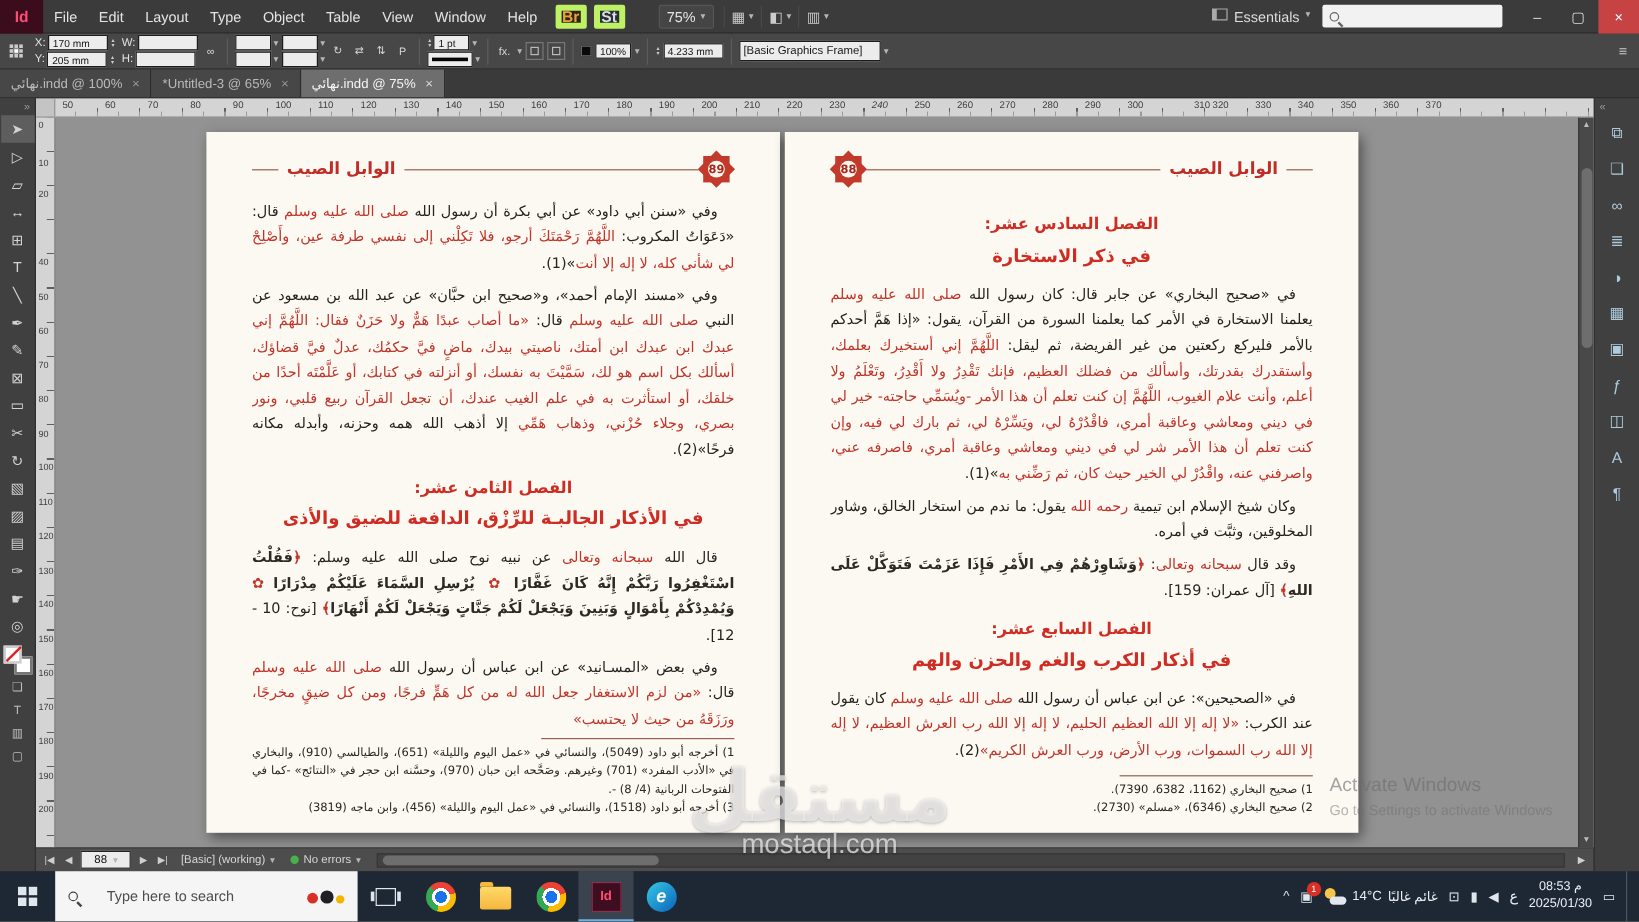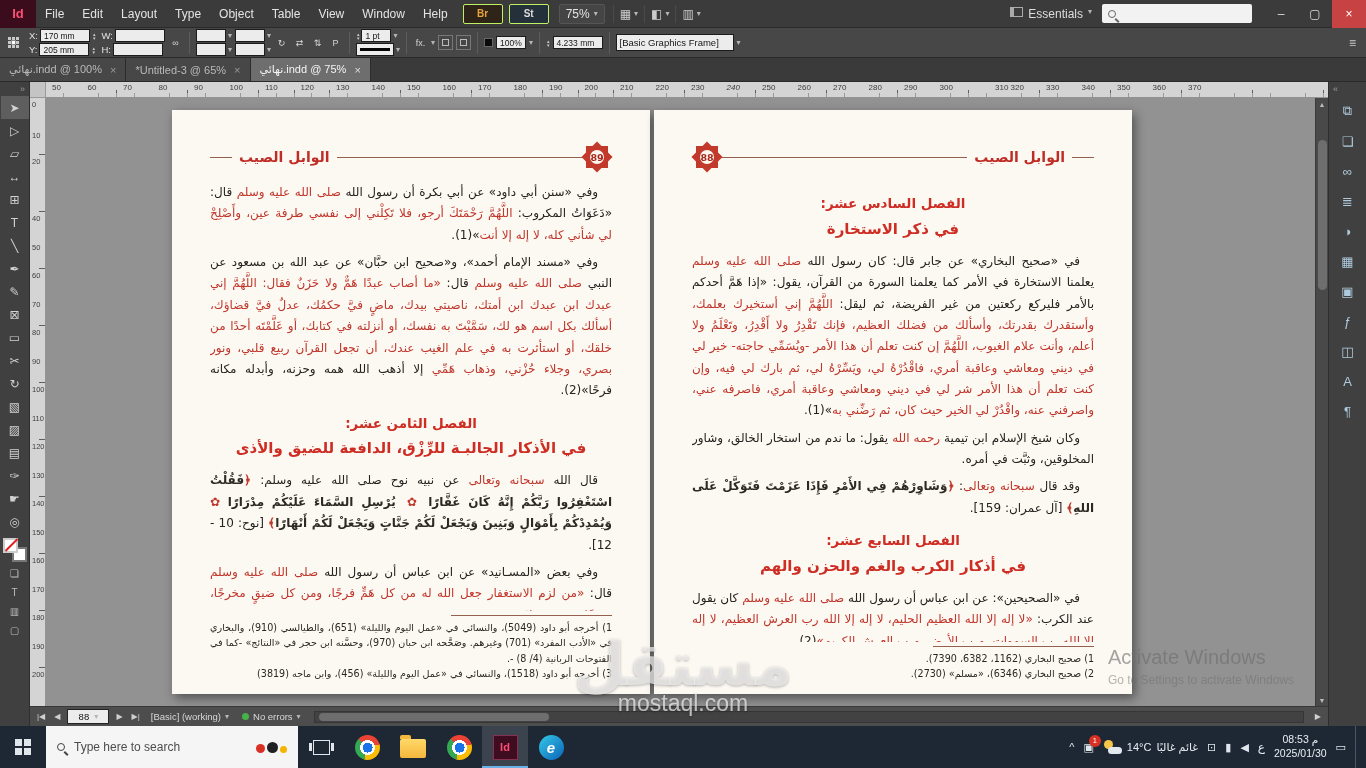--- a/index.html
+++ b/index.html
@@ -5,24 +5,24 @@
 *{margin:0;padding:0;box-sizing:border-box}
 html,body{width:1366px;height:768px;overflow:hidden}
 body{font-family:"Liberation Sans","DejaVu Sans",sans-serif;background:#3c3c3c;position:relative;-webkit-font-smoothing:antialiased}
 .app{position:absolute;inset:0}
 
 
 .menubar{height:28px;background:#3b3b3b;display:flex;align-items:center;color:#e4e4e4;font-size:12px;border-bottom:1px solid #2a2a2a}
 .id-logo{width:36px;height:28px;background:#3a0c1c;color:#ff4d75;font-weight:bold;font-size:13px;display:flex;align-items:center;justify-content:center}
 .menu-items{display:flex;align-items:center}
 .menu-item{padding:0 9px;height:28px;display:flex;align-items:center;cursor:default}
-.mb-chip{width:40px;height:20px;display:flex;align-items:center;justify-content:center;font-weight:bold;font-size:10px;border:1px solid #bef264;border-radius:2px;margin-left:6px}
+.mb-chip{width:26px;height:20px;display:flex;align-items:center;justify-content:center;font-weight:bold;font-size:13px;border:5px solid #bef264;border-radius:2px;margin-left:6px}
 .mb-chip.br{color:#e8a33d;background:#2e2417}
 .mb-chip.st{color:#dcdcdc;background:#24303a}
-.zoom-dd{display:flex;align-items:center;gap:4px;margin-left:10px;padding:2px 6px;border:1px solid #555;border-radius:2px;background:#454545}
+.zoom-dd{display:flex;align-items:center;gap:4px;margin-left:28px;padding:2px 6px;border:1px solid #555;border-radius:2px;background:#454545}
 .dd{font-size:8px;color:#b5b5b5}
 .menubar-tools{display:flex;align-items:center;margin-left:8px}
 .mb-tool{display:flex;align-items:center;gap:3px;padding:2px 6px;border-left:1px solid #4a4a4a;color:#ccc;font-size:12px}
 .mb-spacer{flex:1}
 .ws-dd{display:flex;align-items:flex-start;gap:5px;margin-right:10px;color:#ddd}
 .ws-icon{width:13px;height:10px;border:1px solid #aaa;border-left-width:4px}
 .mb-search{width:150px;height:19px;background:#f2f2f2;border-radius:2px;display:flex;align-items:center;padding:0 6px;margin-right:12px}
 .mag{width:8px;height:8px;border:1.5px solid #666;border-radius:50%;position:relative;flex:0 0 auto}
 .mag::after{content:"";position:absolute;left:7px;top:7px;width:5px;height:1.5px;background:#666;transform:rotate(45deg);transform-origin:0 0}
 .win-controls{display:flex;height:28px}
@@ -79,21 +79,21 @@
 .vruler::before{content:"";position:absolute;inset:0;background-image:repeating-linear-gradient(to bottom,transparent 0 27.55px,#5f5f5f 27.55px 28.5px);background-size:6px 100%;background-position:right;background-repeat:no-repeat}
 .vnum{position:absolute;left:2px;font-size:7.5px;color:#3d3d3d}
 .canvas{flex:1;position:relative;background:#929292;overflow:hidden}
 .statusbar{height:20px;background:#4d4d4d;border-top:1px solid #383838;display:flex;align-items:center;gap:5px;padding:0 5px;color:#d8d8d8;font-size:9.5px}
 .right-strip{width:38px;background:#404040;border-left:1px solid #2e2e2e;display:flex;flex-direction:column;align-items:center}
 .strip-chev{color:#9a9a9a;font-size:9px;align-self:flex-start;padding:2px 4px}
 .panel-icon{width:34px;height:30px;display:flex;align-items:center;justify-content:center;color:#aecbdd;font-size:13px}
 
 
 .spread{position:absolute;left:126px;top:12px;display:flex;gap:4px}
-.page{width:478px;height:584px;background:#fcf9f3;box-shadow:3px 4px 10px rgba(0,0,0,.45);padding:32px 38px 12px;display:flex;flex-direction:column;direction:rtl;font-family:"DejaVu Sans",sans-serif}
+.page{width:478px;height:584px;background:#fcf9f3;box-shadow:3px 4px 10px rgba(0,0,0,.45);padding:16px 38px 12px;display:flex;flex-direction:column;direction:rtl;font-family:"DejaVu Sans",sans-serif}
 .page-head{direction:ltr;display:flex;align-items:center;margin-bottom:10px}
 .running-head{color:#bf2d26;font-weight:bold;font-size:14px;padding:0 7px;white-space:nowrap}
 .head-line{flex:1;height:1px;background:#96604f}
 .head-line.short{flex:0 0 22px}
 .ornament{flex:0 0 30px;width:30px;height:30px;position:relative}
 .ornament::before,.ornament::after{content:"";position:absolute;inset:4px;background:#c23a2b}
 .ornament::after{transform:rotate(45deg)}
 .orn-num{position:absolute;inset:8px;background:#fcf7ee;border-radius:50%;display:flex;align-items:center;justify-content:center;font-size:9.5px;font-weight:bold;color:#a8261c;z-index:1}
 .page-body{flex:1;overflow:hidden}
 .para{font-size:12px;line-height:1.78;color:#272220;text-align:justify;text-indent:14px;margin-bottom:6px}
@@ -117,21 +117,21 @@
 .sb-dot{width:7px;height:7px;border-radius:50%;background:#46b24a}
 .hscroll{flex:1;height:12px;background:#424242;border:1px solid #363636;position:relative;margin:0 4px}
 .hs-thumb{position:absolute;left:4px;top:1px;height:8px;width:230px;background:#6e6e6e;border-radius:4px}
 
 
 .taskbar{position:absolute;left:0;right:0;bottom:0;height:42px;background:#1e2835;display:flex;align-items:stretch;z-index:40}
 .tb-btn{width:46px;display:flex;align-items:center;justify-content:center;position:relative}
 .tb-btn.tb-active{background:rgba(255,255,255,.13);box-shadow:inset 0 -2px 0 #69b2e8}
 .win-logo{display:grid;grid-template-columns:7px 7px;grid-auto-rows:7px;gap:1.5px}
 .win-logo i{background:#dfe6ec}
-.tb-search{width:252px;background:#f5f5f5;display:flex;align-items:center;gap:9px;padding:0 11px;color:#4c4c4c;font-size:12px}
+.tb-search{width:252px;background:#f5f5f5;display:flex;align-items:center;gap:24px;padding:0 11px;color:#4c4c4c;font-size:12px}
 .tb-search .mag{border-color:#444}
 .tb-search .mag::after{background:#444}
 .doodle{margin-left:auto;display:flex;gap:2px;align-items:flex-end}
 .doodle i{width:9px;height:9px;border-radius:50%}
 .doodle i:nth-child(1){background:#d93025}
 .doodle i:nth-child(2){background:#202124;width:11px;height:11px}
 .doodle i:nth-child(3){background:#f4b400;width:7px;height:7px}
 .tb-apps{display:flex}
 .tv-icon{width:17px;height:15px;border:1.5px solid #dfe6ec;position:relative}
 .tv-icon::before{content:"";position:absolute;left:-5px;top:2px;width:3px;height:8px;background:#dfe6ec}
@@ -147,21 +147,21 @@
 .weather{display:flex;align-items:center;gap:5px}
 .weather-icon{position:relative;width:19px;height:14px}
 .weather-icon::before{content:"";position:absolute;left:1px;top:0;width:9px;height:9px;border-radius:50%;background:#f6c64b}
 .weather-icon::after{content:"";position:absolute;right:0;bottom:0;width:14px;height:7px;border-radius:6px;background:#e3e8ee}
 .lang{font-size:12px}
 .clock{text-align:center;font-size:10.5px;line-height:1.3;direction:ltr}
 .show-desktop{width:5px;border-left:1px solid #46566a;align-self:stretch}
 
 
 .activate{position:absolute;right:72px;top:646px;z-index:30;pointer-events:none;color:rgba(110,110,110,.62);text-align:left}
-.activate .l1{font-size:20px}
+.activate .l1{font-size:16px}
 .activate .l2{font-size:12px;margin-top:4px;color:rgba(110,110,110,.5)}
 .brand{position:absolute;left:50%;transform:translateX(-50%);top:634px;z-index:50;pointer-events:none;text-align:center;color:rgba(240,240,240,.72);text-shadow:0 1px 3px rgba(0,0,0,.28)}
 .brand .b1{font-size:60px;font-weight:bold;font-family:"DejaVu Sans",sans-serif;line-height:1}
 .brand .b2{font-size:23px;margin-top:-4px}
 </style>
 </head>
 <body>
 
 <div class="app">
 

